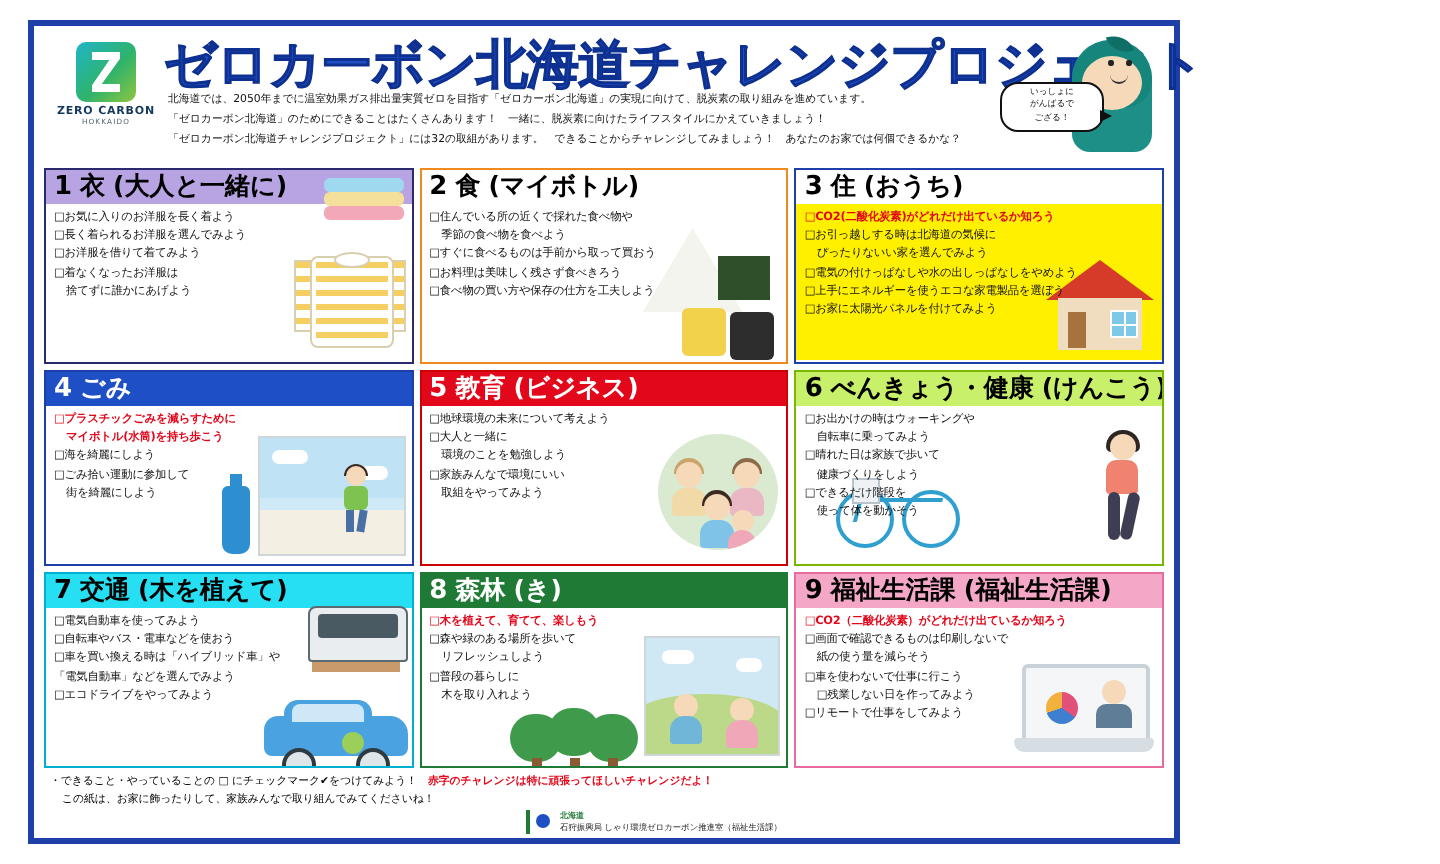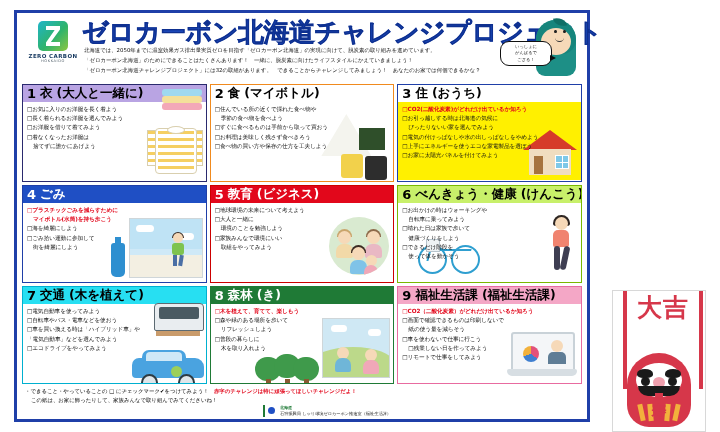--- a/index.html
+++ b/index.html
@@ -549,34 +549,14 @@
     <div class="orgline">
       <span class="org-mark"></span>
       <span class="org-txt">
         <b>北海道</b>
         <span>石狩振興局 しゃり環境ゼロカーボン推進室（福祉生活課）</span>
       </span>
     </div>
 
   </div>
 
-  <div class="daruma-panel">
-    <div class="omikuji">
-      <div class="omikuji-txt">大吉</div>
-    </div>
-    <div class="daruma">
-      <div class="d-face"></div>
-      <div class="d-brow l"></div>
-      <div class="d-brow r"></div>
-      <div class="d-eye l"></div>
-      <div class="d-eye r"></div>
-      <div class="d-nose"></div>
-      <div class="d-mous"></div>
-      <div class="d-mouth"></div>
-      <div class="d-ray a"></div>
-      <div class="d-ray b"></div>
-      <div class="d-ray c"></div>
-      <div class="d-ray d"></div>
-      <div class="d-kanji">寿</div>
-    </div>
-  </div>
 
 </div>
 
 </body></html>

